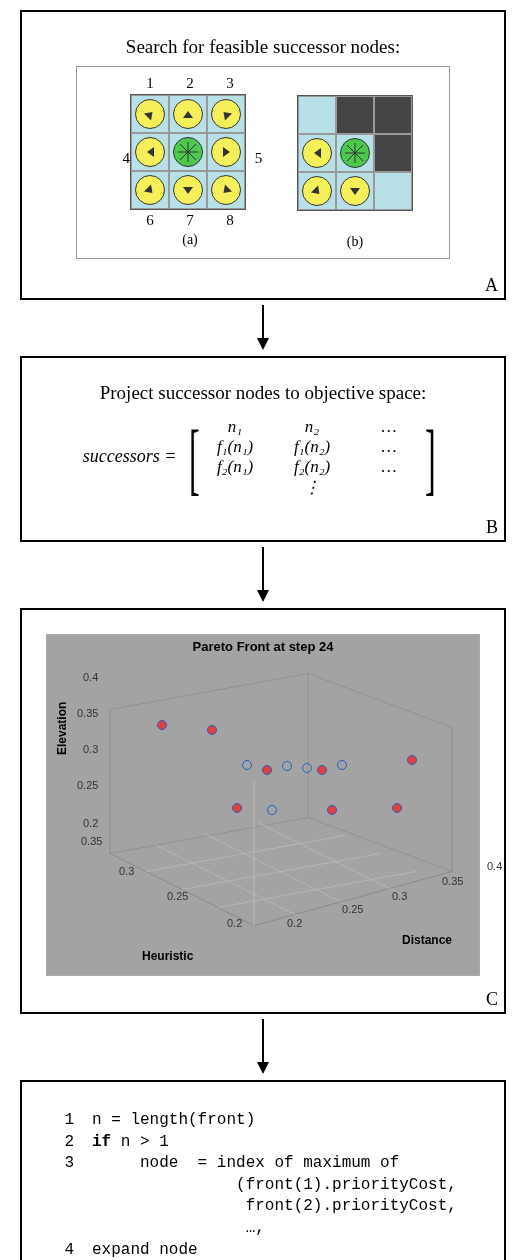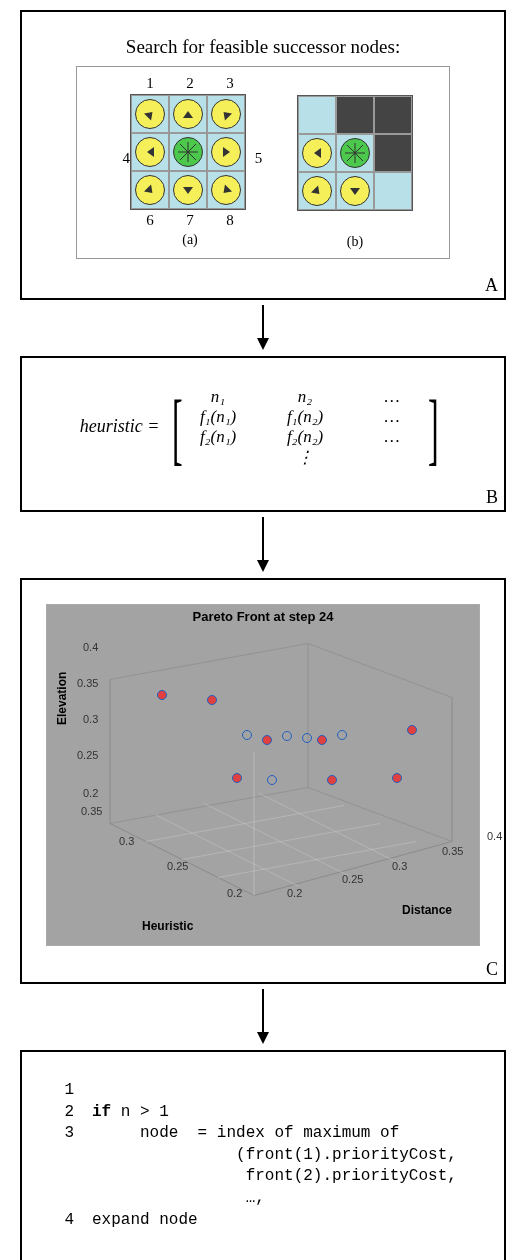--- a/index.html
+++ b/index.html
@@ -143,21 +143,21 @@
       line-height: 80px;
       font-style: normal;
       font-weight: normal;
       transform: scaleX(0.4);
     }
     .matrix-body {
       display: inline-block;
     }
     .mrow {
       display: flex;
-      gap: 32px;
+      gap: 22px;
       font-style: italic;
     }
     .mcell {
       min-width: 55px;
       text-align: center;
       font-size: 17px;
     }
     
     .box-c-text {
       font-size: 18px;
@@ -360,22 +360,23 @@
 </div>
 
 <div class="arrow-down">
   <svg class="arrow-svg" width="20" height="45">
       <line x1="10" y1="0" x2="10" y2="35" stroke="black" stroke-width="2"></line>
       <polygon points="10,45 4,33 16,33" fill="black"></polygon>
     </svg>
 </div>
 
 <div class="box">
+  <div class="title">Project successor nodes to objective space:</div>
   <div class="matrix-wrap">
-    <span>heuristic =</span>
+    <span>successors =</span>
     <span class="matrix">
       <span class="bracket">[</span>
       <span class="matrix-body">
         <span class="mrow">
           <span class="mcell">n₁</span>
           <span class="mcell">n₂</span>
           <span class="mcell">…</span>
         </span>
         <span class="mrow">
           <span class="mcell">f₁(n₁)</span>
@@ -467,20 +468,21 @@
   <svg class="arrow-svg" width="20" height="55">
       <line x1="10" y1="0" x2="10" y2="45" stroke="black" stroke-width="2"></line>
       <polygon points="10,55 4,43 16,43" fill="black"></polygon>
     </svg>
 </div>
 
 <div class="box">
   <div class="code-block" id="code-block">
       <div class="code-line">
         <span class="ln">1</span>
+        <span style="white-space: pre;">n = length(front)</span>
       </div>
       <div class="code-line">
         <span class="ln">2</span>
         <span style="white-space: pre;"><span class="kw">if</span><span> n &gt; 1</span></span>
       </div>
       <div class="code-line">
         <span class="ln">3</span>
         <span style="white-space: pre;">     node  = index of maximum of</span>
       </div>
       <div class="code-line">

